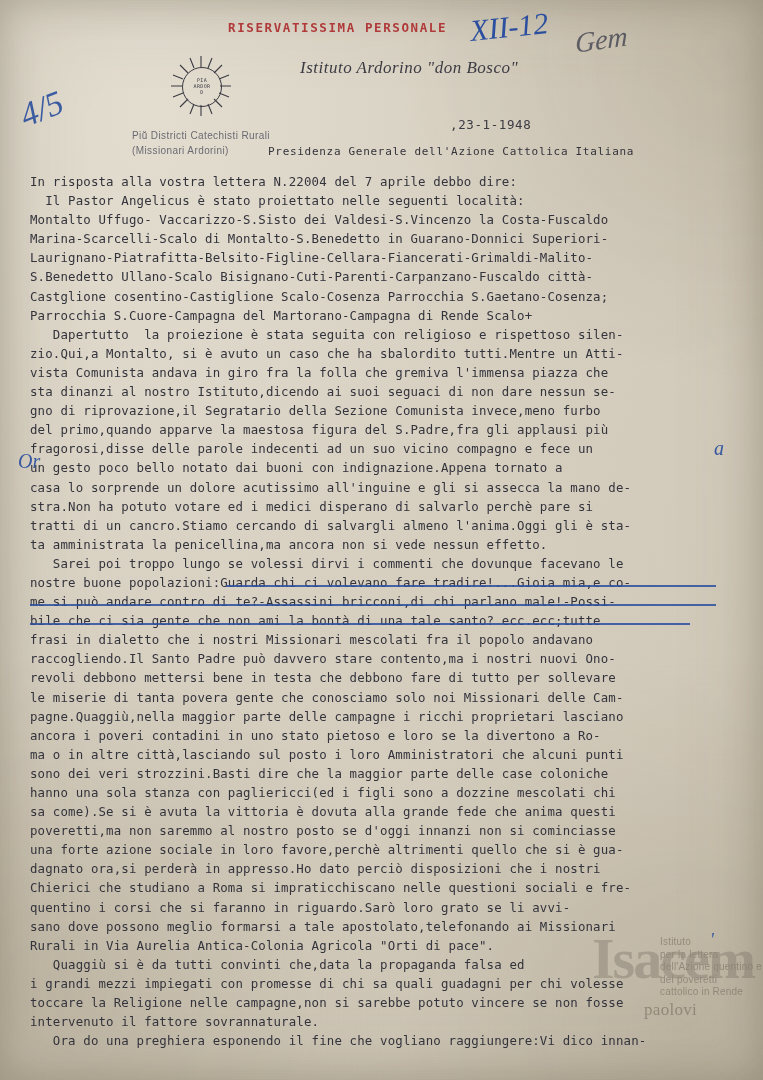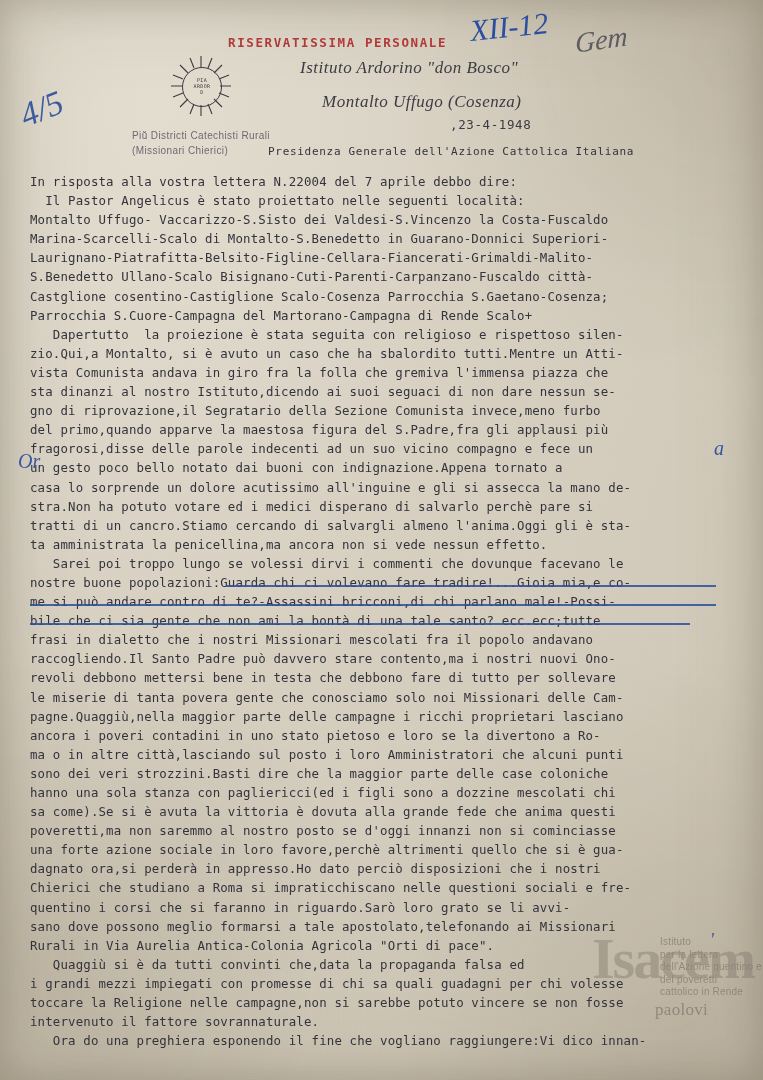--- a/index.html
+++ b/index.html
@@ -38,21 +38,21 @@
     pointer-events: none;
     box-shadow:
       inset 0 0 38px rgba(90,80,60,0.30),
       inset 0 0 90px rgba(110,100,80,0.18);
   }
 
   
   .hdr-red {
     position: absolute;
     left: 228px;
-    top: 35px;
+    top: 20px;
     font-size: 12.5px;
     letter-spacing: 1.6px;
     color: #b03a3a;
     font-weight: bold;
     white-space: nowrap;
   }
   .hdr-annot-xii {
     position: absolute;
     left: 470px;
     top: 10px;
@@ -233,21 +233,20 @@
     white-space: nowrap;
   }
   .wm-brand {
     position: absolute;
     left: 52px;
     top: 72px;
     font-family: "Liberation Serif", serif;
     font-size: 17px;
     color: #6e655a;
     letter-spacing: 0.3px;
-    margin-left: 11px;
   }
 </style>
 </head>
 <body>
 
 <div class="page">
 
   <div class="edge-shadow"></div>
 
   <div class="hdr-red">RISERVATISSIMA PERSONALE</div>
@@ -278,26 +277,25 @@
       </g>
     </svg>
     <div class="disc">
       <span>PIA</span>
       <span>ARDOR</span>
       <span>D</span>
     </div>
   </div>
 
   <div class="letterhead">Istituto Ardorino "don Bosco"</div>
-  <div class="letterhead2">Montalto Uffugo (Cosenza)</div>
-  <div class="date-line">,23-4-1948</div>
+  <div class="date-line">,23-1-1948</div>
 
   <div class="sub-logo">
     <div>Piŭ Districti Catechisti Rurali</div>
-    <div>(Missionari Chierici)</div>
+    <div>(Missionari Ardorini)</div>
   </div>
 
   <div class="addressee">Presidenza Generale dell'Azione Cattolica Italiana</div>
 
   <div class="body-text"><span class="ln">In risposta alla vostra lettera N.22004 del 7 aprile debbo dire:</span><span class="ln">  Il Pastor Angelicus è stato proiettato nelle seguenti località:</span><span class="ln">Montalto Uffugo- Vaccarizzo-S.Sisto dei Valdesi-S.Vincenzo la Costa-Fuscaldo</span><span class="ln">Marina-Scarcelli-Scalo di Montalto-S.Benedetto in Guarano-Donnici Superiori-</span><span class="ln">Laurignano-Piatrafitta-Belsito-Figline-Cellara-Fiancerati-Grimaldi-Malito-</span><span class="ln">S.Benedetto Ullano-Scalo Bisignano-Cuti-Parenti-Carpanzano-Fuscaldo città-</span><span class="ln">Castglione cosentino-Castiglione Scalo-Cosenza Parrocchia S.Gaetano-Cosenza;</span><span class="ln">Parrocchia S.Cuore-Campagna del Martorano-Campagna di Rende Scalo+</span><span class="ln">   Dapertutto  la proiezione è stata seguita con religioso e rispettoso silen-</span><span class="ln">zio.Qui,a Montalto, si è avuto un caso che ha sbalordito tutti.Mentre un Atti-</span><span class="ln">vista Comunista andava in giro fra la folla che gremiva l'immensa piazza che</span><span class="ln">sta dinanzi al nostro Istituto,dicendo ai suoi seguaci di non dare nessun se-</span><span class="ln">gno di riprovazione,il Segratario della Sezione Comunista invece,meno furbo</span><span class="ln">del primo,quando apparve la maestosa figura del S.Padre,fra gli applausi più</span><span class="ln">fragorosi,disse delle parole indecenti ad un suo vicino compagno e fece un</span><span class="ln">un gesto poco bello notato dai buoni con indignazione.Appena tornato a</span><span class="ln">casa lo sorprende un dolore acutissimo all'inguine e gli si assecca la mano de-</span><span class="ln">stra.Non ha potuto votare ed i medici disperano di salvarlo perchè pare si</span><span class="ln">tratti di un cancro.Stiamo cercando di salvargli almeno l'anima.Oggi gli è sta-</span><span class="ln">ta amministrata la penicellina,ma ancora non si vede nessun effetto.</span><span class="ln">   Sarei poi troppo lungo se volessi dirvi i commenti che dovunque facevano le</span><span class="ln">nostre buone popolazioni:Guarda chi ci volevano fare tradire!...Gioia mia,e co-</span><span class="ln">me si può andare contro di te?-Assassini bricconi,di chi parlano male!-Possi-</span><span class="ln">bile che ci sia gente che non ami la bontà di una tale santo? ecc.ecc;tutte</span><span class="ln">frasi in dialetto che i nostri Missionari mescolati fra il popolo andavano</span><span class="ln">raccogliendo.Il Santo Padre può davvero stare contento,ma i nostri nuovi Ono-</span><span class="ln">revoli debbono mettersi bene in testa che debbono fare di tutto per sollevare</span><span class="ln">le miserie di tanta povera gente che conosciamo solo noi Missionari delle Cam-</span><span class="ln">pagne.Quaggiù,nella maggior parte delle campagne i ricchi proprietari lasciano</span><span class="ln">ancora i poveri contadini in uno stato pietoso e loro se la divertono a Ro-</span><span class="ln">ma o in altre città,lasciando sul posto i loro Amministratori che alcuni punti</span><span class="ln">sono dei veri strozzini.Basti dire che la maggior parte delle case coloniche</span><span class="ln">hanno una sola stanza con pagliericci(ed i figli sono a dozzine mescolati chi</span><span class="ln">sa come).Se si è avuta la vittoria è dovuta alla grande fede che anima questi</span><span class="ln">poveretti,ma non saremmo al nostro posto se d'oggi innanzi non si cominciasse</span><span class="ln">una forte azione sociale in loro favore,perchè altrimenti quello che si è gua-</span><span class="ln">dagnato ora,si perderà in appresso.Ho dato perciò disposizioni che i nostri</span><span class="ln">Chierici che studiano a Roma si impraticchiscano nelle questioni sociali e fre-</span><span class="ln">quentino i corsi che si faranno in riguardo.Sarò loro grato se li avvi-</span><span class="ln">sano dove possono meglio formarsi a tale apostolato,telefonando ai Missionari</span><span class="ln">Rurali in Via Aurelia Antica-Colonia Agricola "Orti di pace".</span><span class="ln">   Quaggiù si è da tutti convinti che,data la propaganda falsa ed</span><span class="ln">i grandi mezzi impiegati con promesse di chi sa quali guadagni per chi volesse</span><span class="ln">toccare la Religione nelle campagne,non si sarebbe potuto vincere se non fosse</span><span class="ln">intervenuto il fattore sovrannaturale.</span><span class="ln">   Ora do una preghiera esponendo il fine che vogliano raggiungere:Vi dico innan-</span></div>
 
   <div class="underline" style="left:226px; top:585px; width:490px;"></div>
   <div class="underline" style="left:30px;  top:604px; width:686px;"></div>
   <div class="underline" style="left:30px;  top:623px; width:660px;"></div>
   <div class="ink-text" style="left:714px; top:437px; font-size:20px;">a</div>

